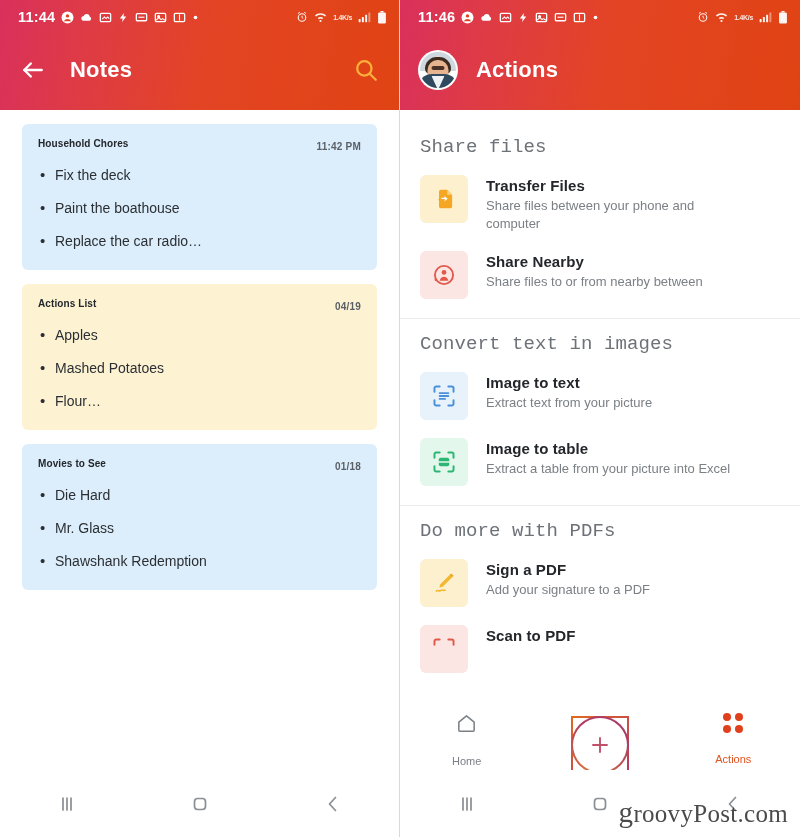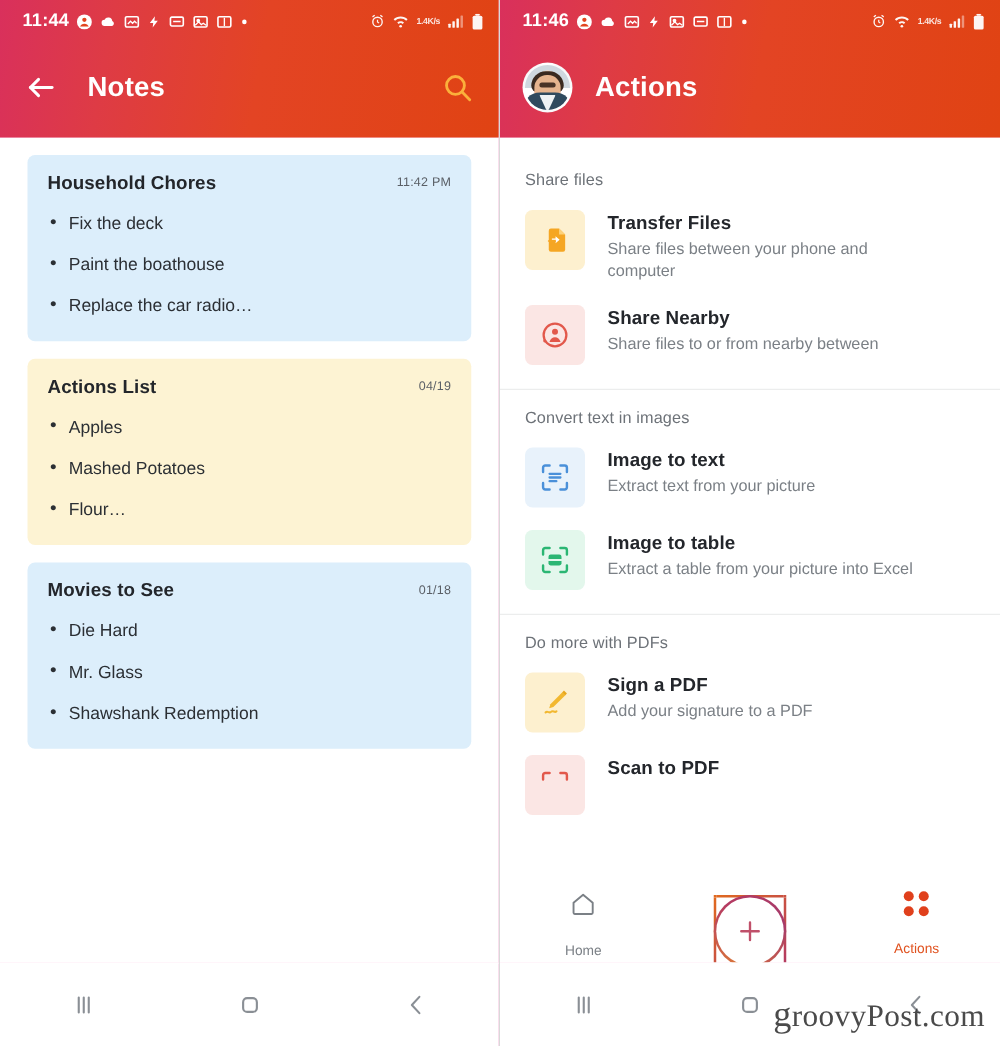--- a/index.html
+++ b/index.html
@@ -52,31 +52,31 @@
                   background:#2f4a5e; border-radius:14px 14px 0 0; }
   .avatar .collar{ position:absolute; left:50%; bottom:-2px; width:13px; height:14px; transform:translateX(-50%);
                   background:#eef2f4; clip-path: polygon(50% 100%, 0 0, 100% 0); }
 
   
   .notes-body { padding: 14px 22px 0 22px; background:#fff; height: 660px; }
   .note { border-radius: 6px; padding: 14px 16px 18px 16px; margin-bottom: 14px; position:relative; }
   .note.blue   { background:#dceefb; }
   .note.yellow { background:#fdf3d3; }
   .note-head { display:flex; align-items:flex-start; }
-  .note-title { font-size: 15px; font-weight: 700; color:#23262b; letter-spacing:.1px; }
-  .note-stamp { margin-left:auto; font-size: 10px; font-weight:400; color:#5a5f66; padding-top:3px; letter-spacing:.2px; }
+  .note-title { font-size: 10px; font-weight: 700; color:#23262b; letter-spacing:.1px; }
+  .note-stamp { margin-left:auto; font-size: 10px; font-weight:700; color:#5a5f66; padding-top:3px; letter-spacing:.2px; }
   .note-list { list-style:none; margin-top: 13px; }
   .note-list li { font-size: 14px; color:#2b2f34; line-height: 21px; padding-left: 17px; position:relative;margin-top:12px; }
   .note-list li:before { content:"\2022"; position:absolute; left:2px; top:-1px; font-size:15px; color:#2b2f34; }
 
   
   .actions-body { height: 618px; overflow:hidden; background:#fff; padding-top: 12px; }
   .sect { padding: 8px 0 10px 0; border-bottom: 1px solid #eceded; }
   .sect:last-child { border-bottom: none; }
-  .sect-title { font-size: 13px; color:#6d7278; padding: 6px 0 8px 20px; letter-spacing:.1px; }
+  .sect-title { font-size: 19px; color:#6d7278; padding: 6px 0 8px 20px; letter-spacing:.1px;font-family:Liberation Mono, monospace; }
   .row { display:flex; align-items:flex-start; padding: 9px 26px 9px 20px; }
   .row-icon {
     width:48px; height:48px; border-radius:6px; flex:0 0 auto; margin-right:18px;
     display:flex; align-items:center; justify-content:center;
   }
   .ico-amber { background:#fdf0cf; }
   .ico-pink  { background:#fbe6e4; }
   .ico-blue  { background:#e8f2fb; }
   .ico-green { background:#e3f7ec; }
   .row-text { padding-top: 2px; }

